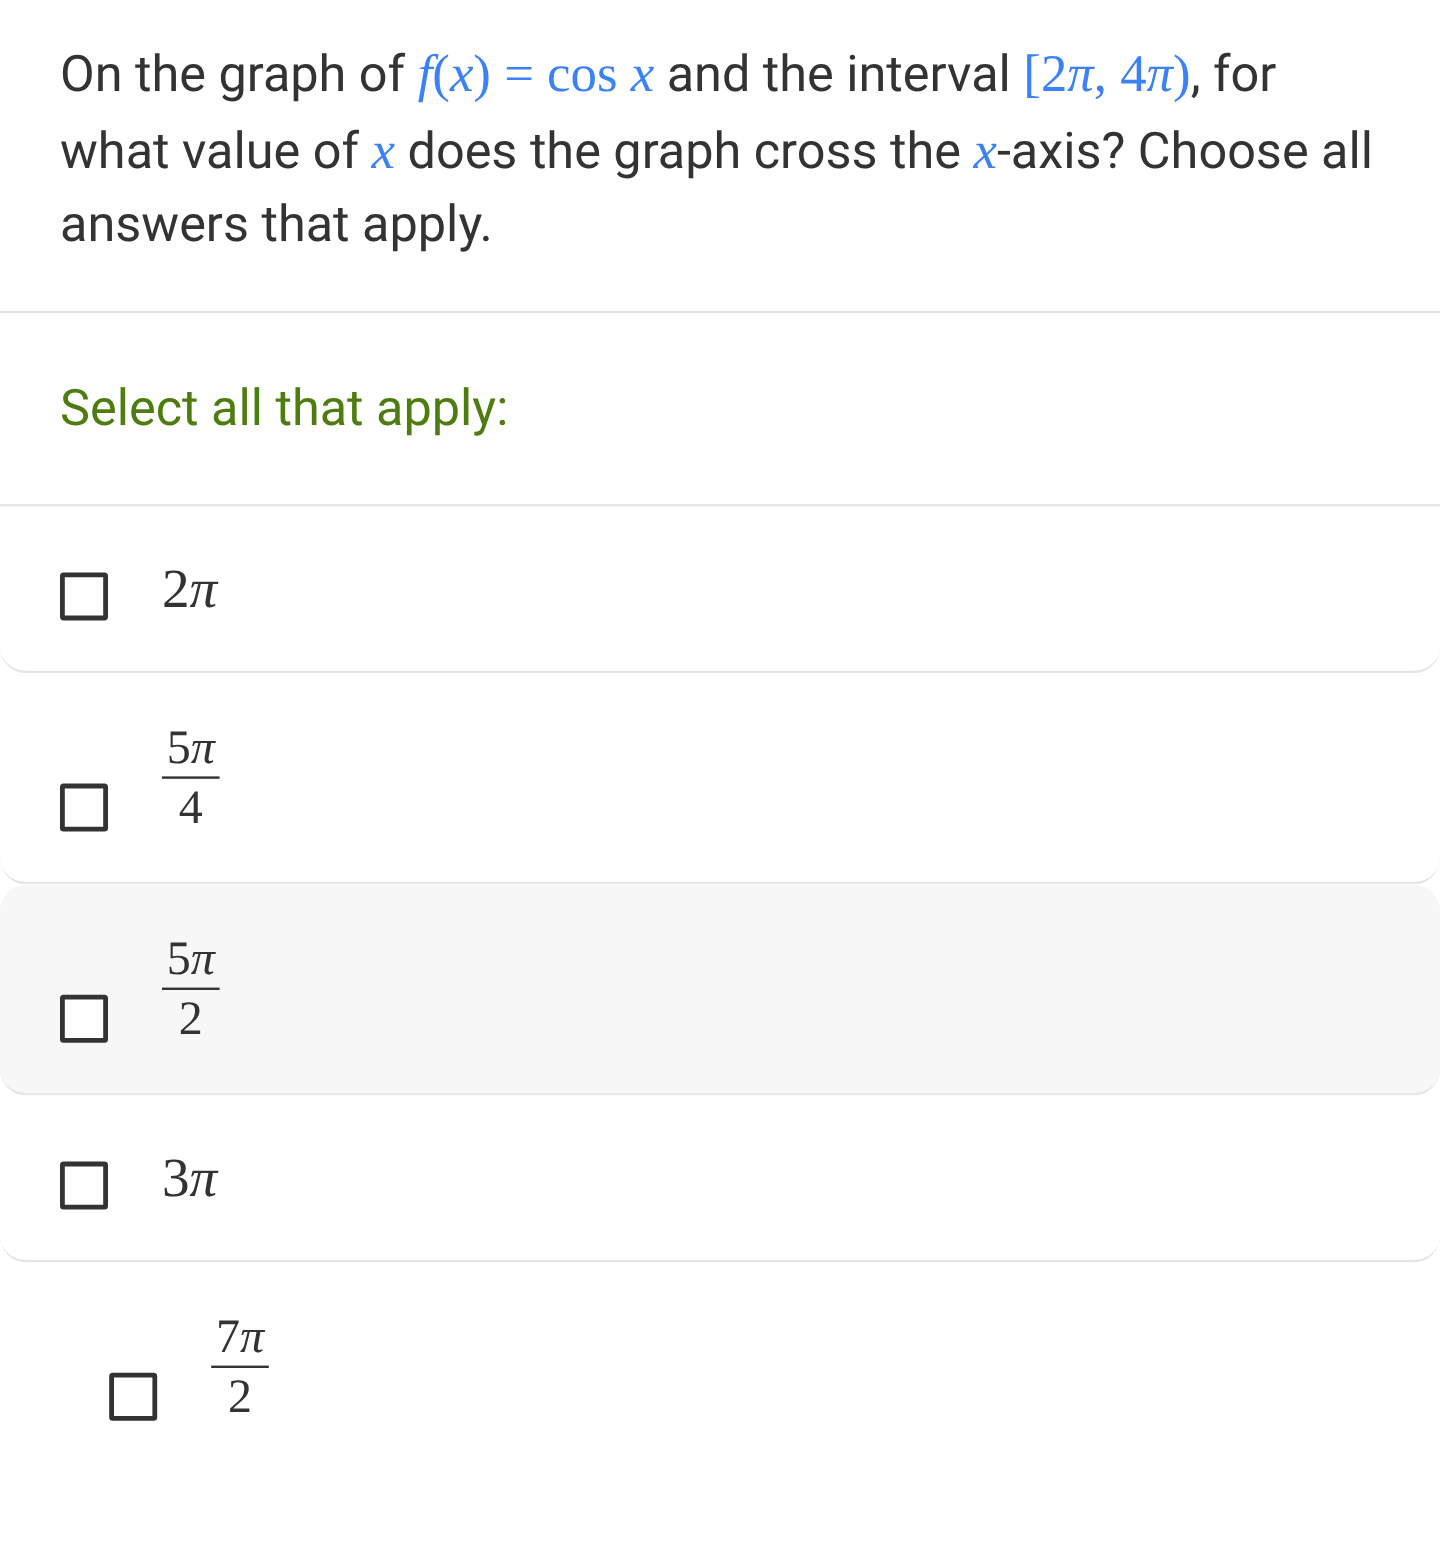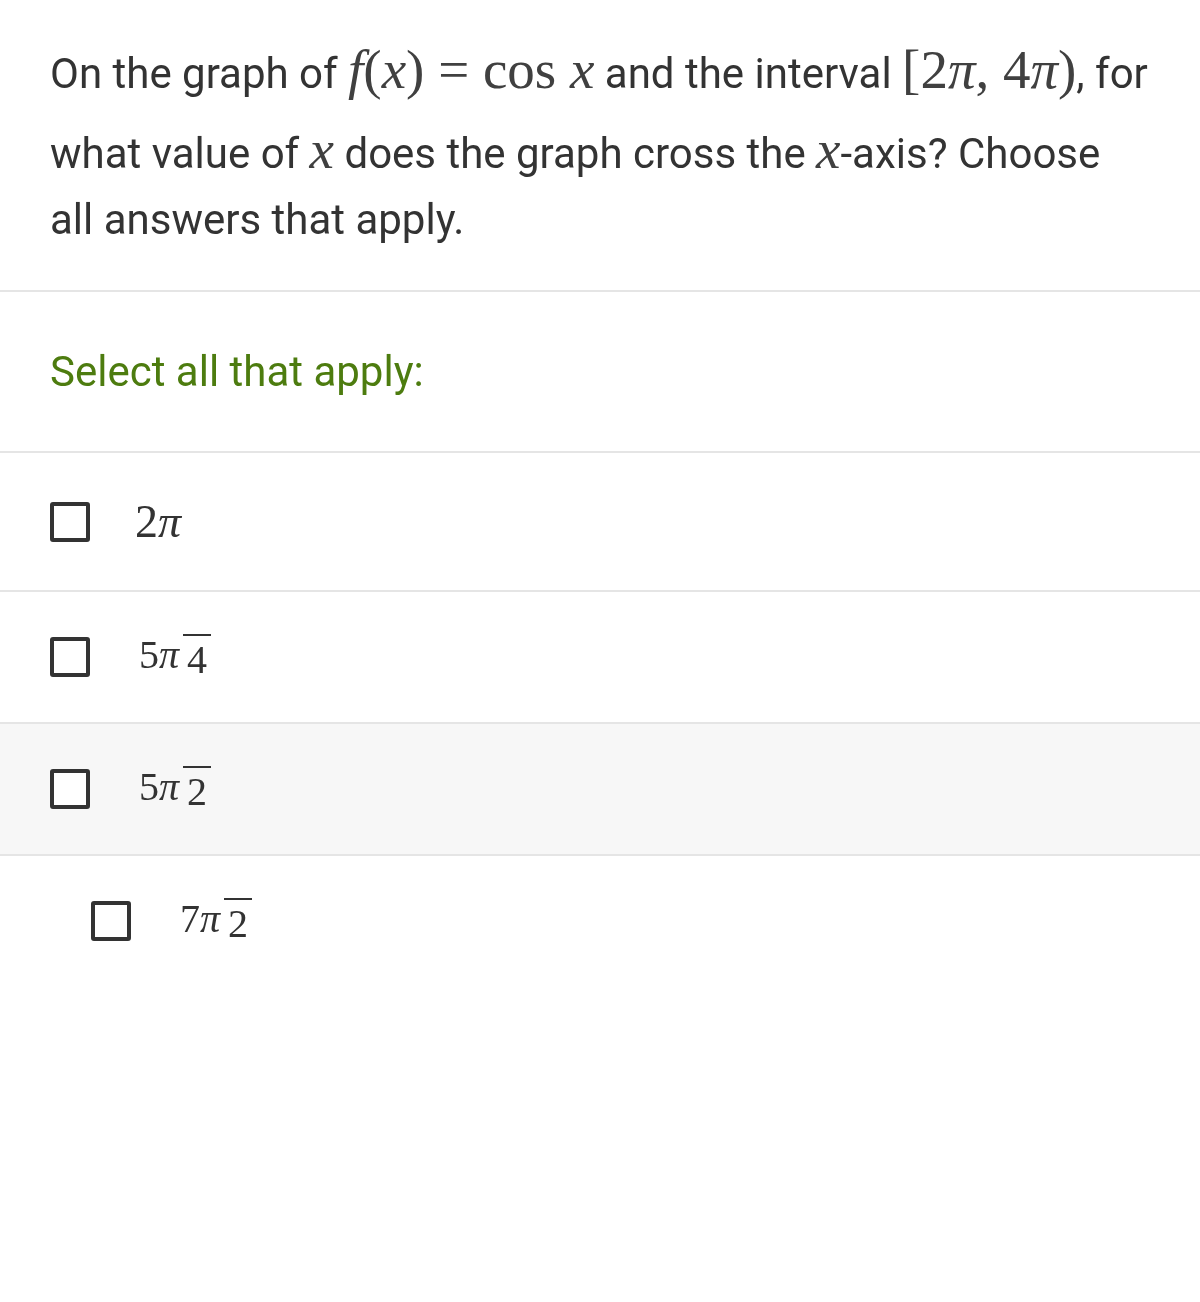--- a/index.html
+++ b/index.html
@@ -21,53 +21,55 @@
       color: #333333;
     }
     .instruction-block {
       padding: 55px 50px 55px 50px;
       border-bottom: 2px solid #e5e5e5;
       font-size: 42px;
       color: #4d7c0f;
     }
     .option-row {
       display: flex;
-      align-items: center;
+      align-items: flex-end;
       padding: 42px 50px;
       border-bottom: 2px solid #e5e5e5;
       font-size: 42px;
+      border-radius: 22px;
     }
     .option-row.highlighted {
       background-color: #f7f7f7;
     }
     .option-row:last-child {
         border-bottom: none;
         margin-left: 41px;
     }
     .checkbox {
       width: 40px;
       height: 40px;
       border: 4px solid #333333;
       border-radius: 3px;
       flex-shrink: 0;
       margin-right: 45px;
       background: #ffffff;
     }
     .math {
       font-family: "Times New Roman", Times, serif;
       font-style: italic;
-      font-size: 55px;
-      color: #404040;
+      font-size: 44px;
+      color: #3b82f6;
     }
     .math-upright {
       font-family: "Times New Roman", Times, serif;
       font-style: normal;
     }
     .frac {
       display: inline-flex;
+      flex-direction: column;
       align-items: center;
       vertical-align: middle;
       font-family: "Times New Roman", Times, serif;
       font-style: normal;
       line-height: 1;
     }
     .frac .num {
       padding: 0 4px 4px 4px;
     }
     .frac .den {
@@ -113,18 +115,22 @@
     </div>
     <div class="option-row highlighted">
       <div class="checkbox"></div>
       <span class="frac frac-outer">
         <span class="num"><span>5</span><span class="pi">π</span></span>
         <span class="den">2</span>
       </span>
     </div>
     <div class="option-row">
       <div class="checkbox"></div>
+      <span class="option-label-simple"><span>3</span><span class="pi">π</span></span>
+    </div>
+    <div class="option-row">
+      <div class="checkbox"></div>
       <span class="frac frac-outer">
         <span class="num"><span>7</span><span class="pi">π</span></span>
         <span class="den">2</span>
       </span>
     </div>
   </div>
 
 </body></html>

